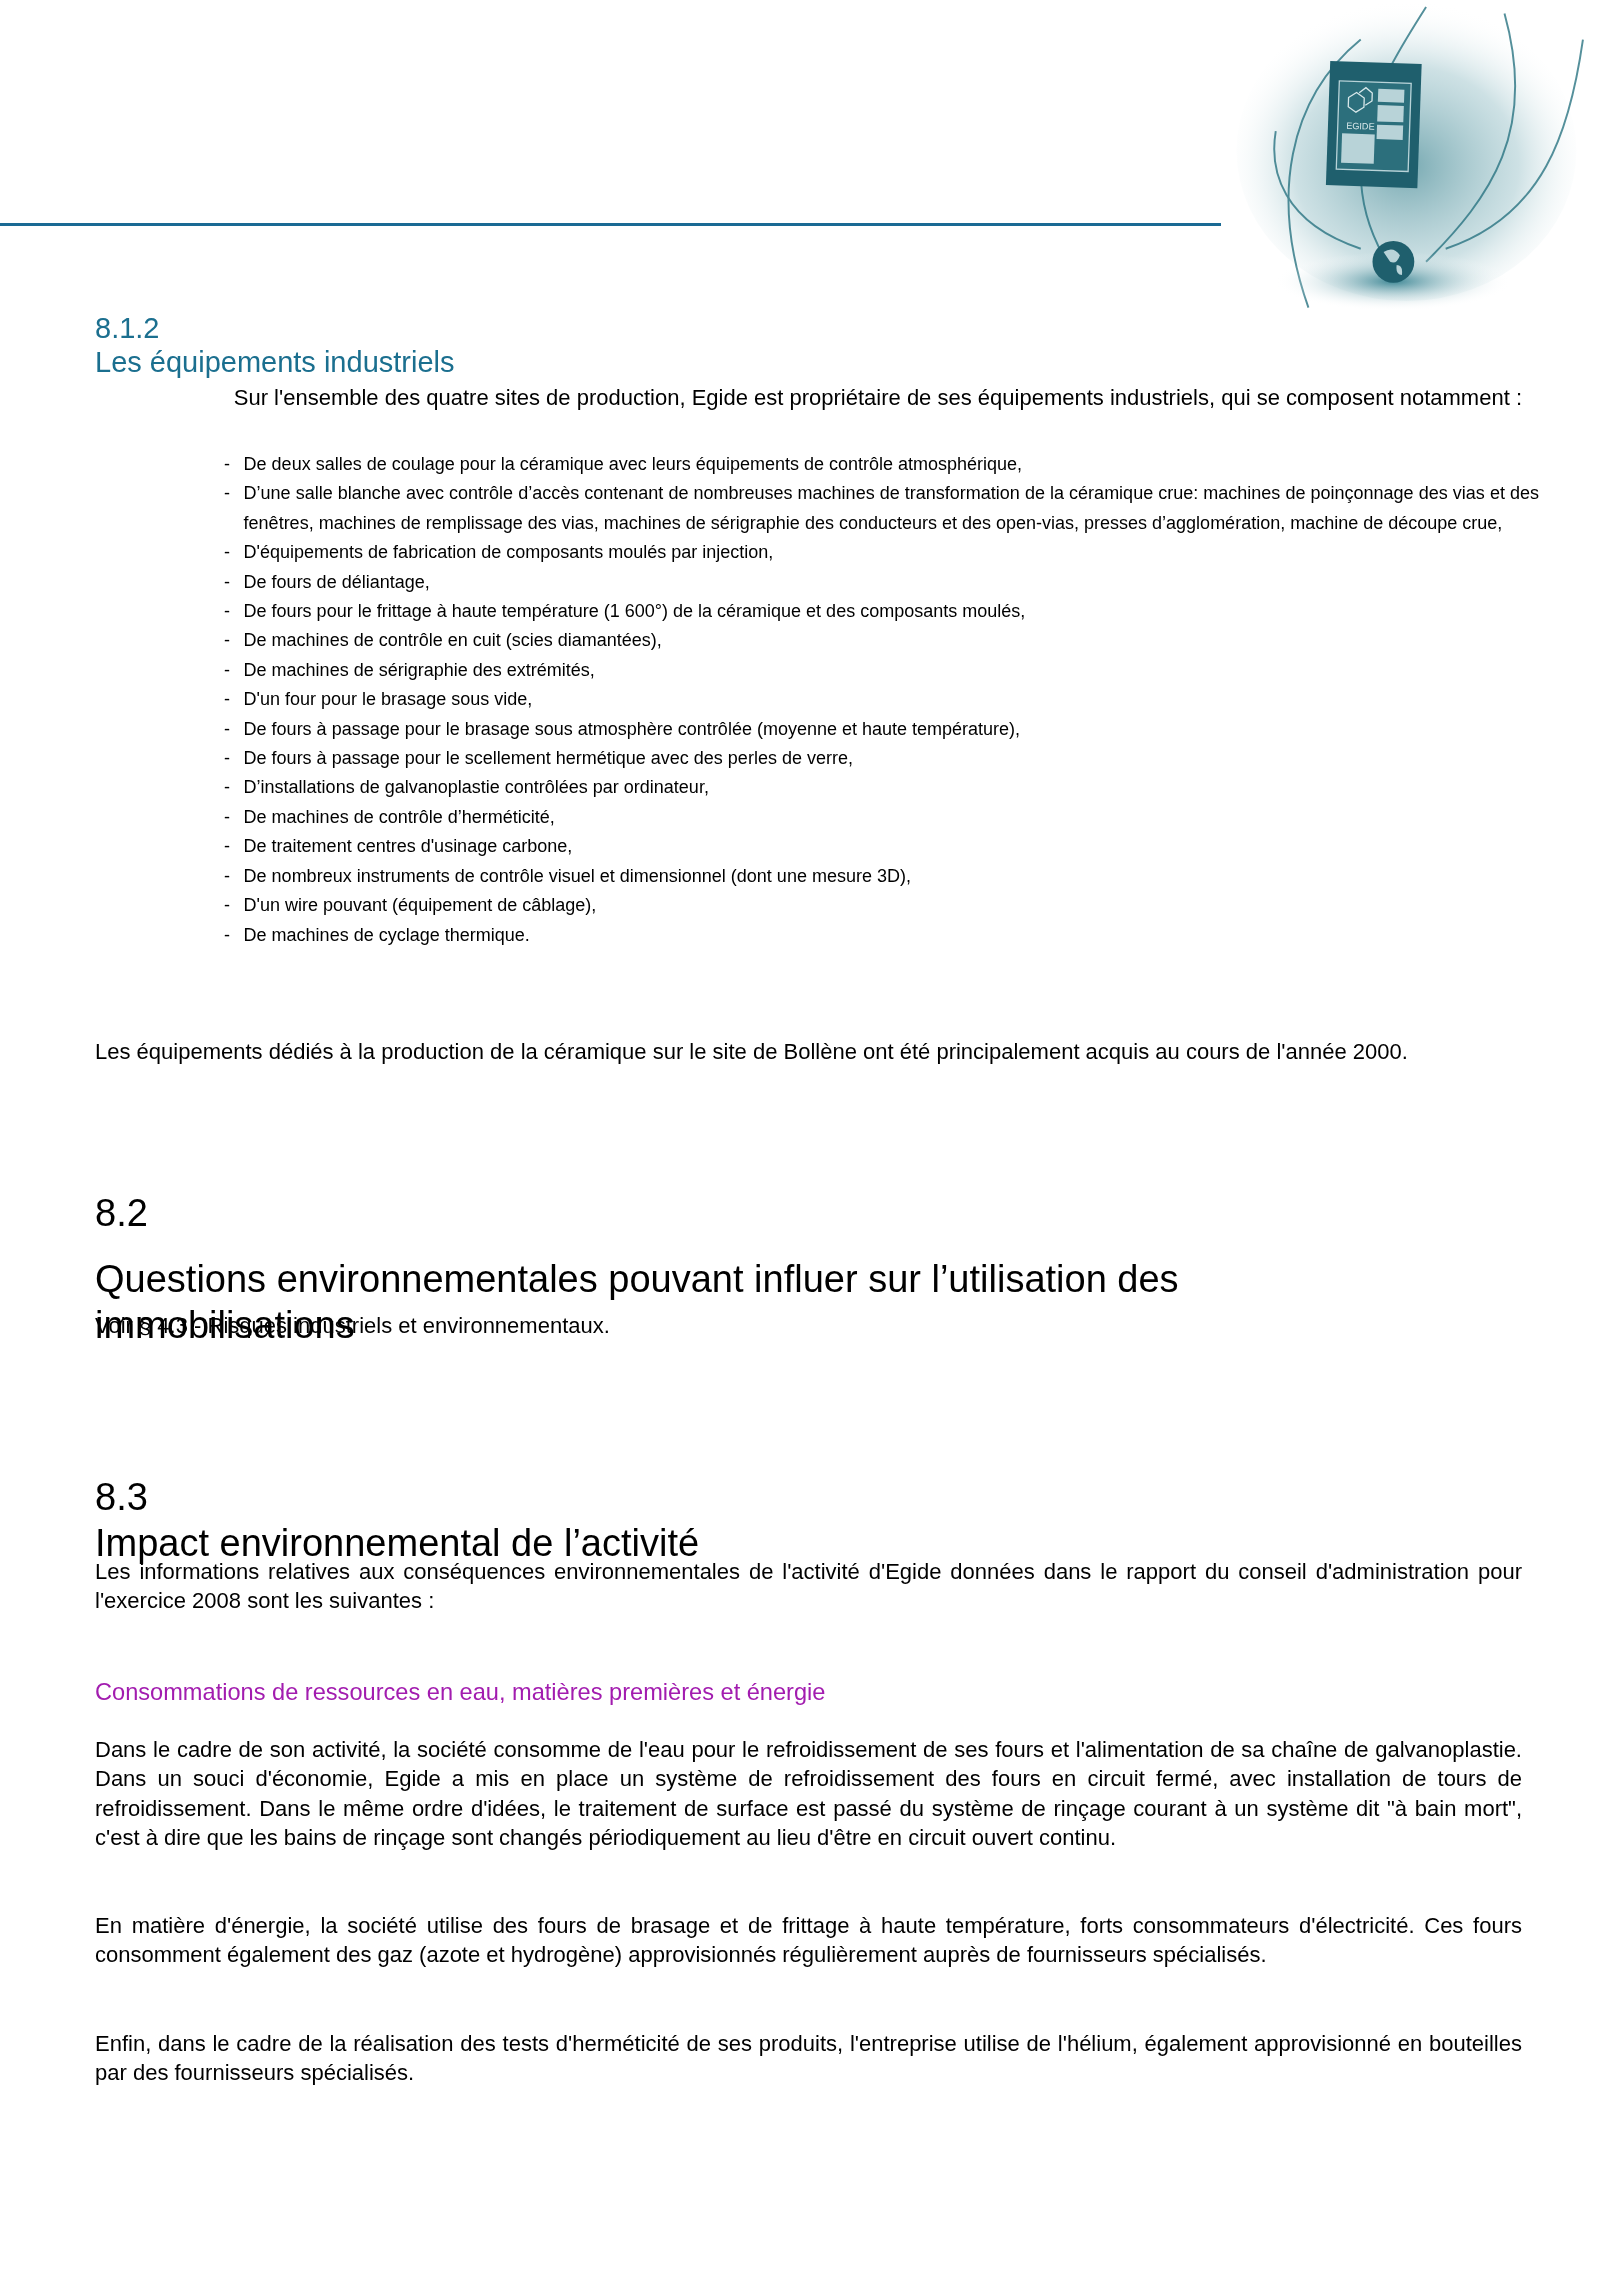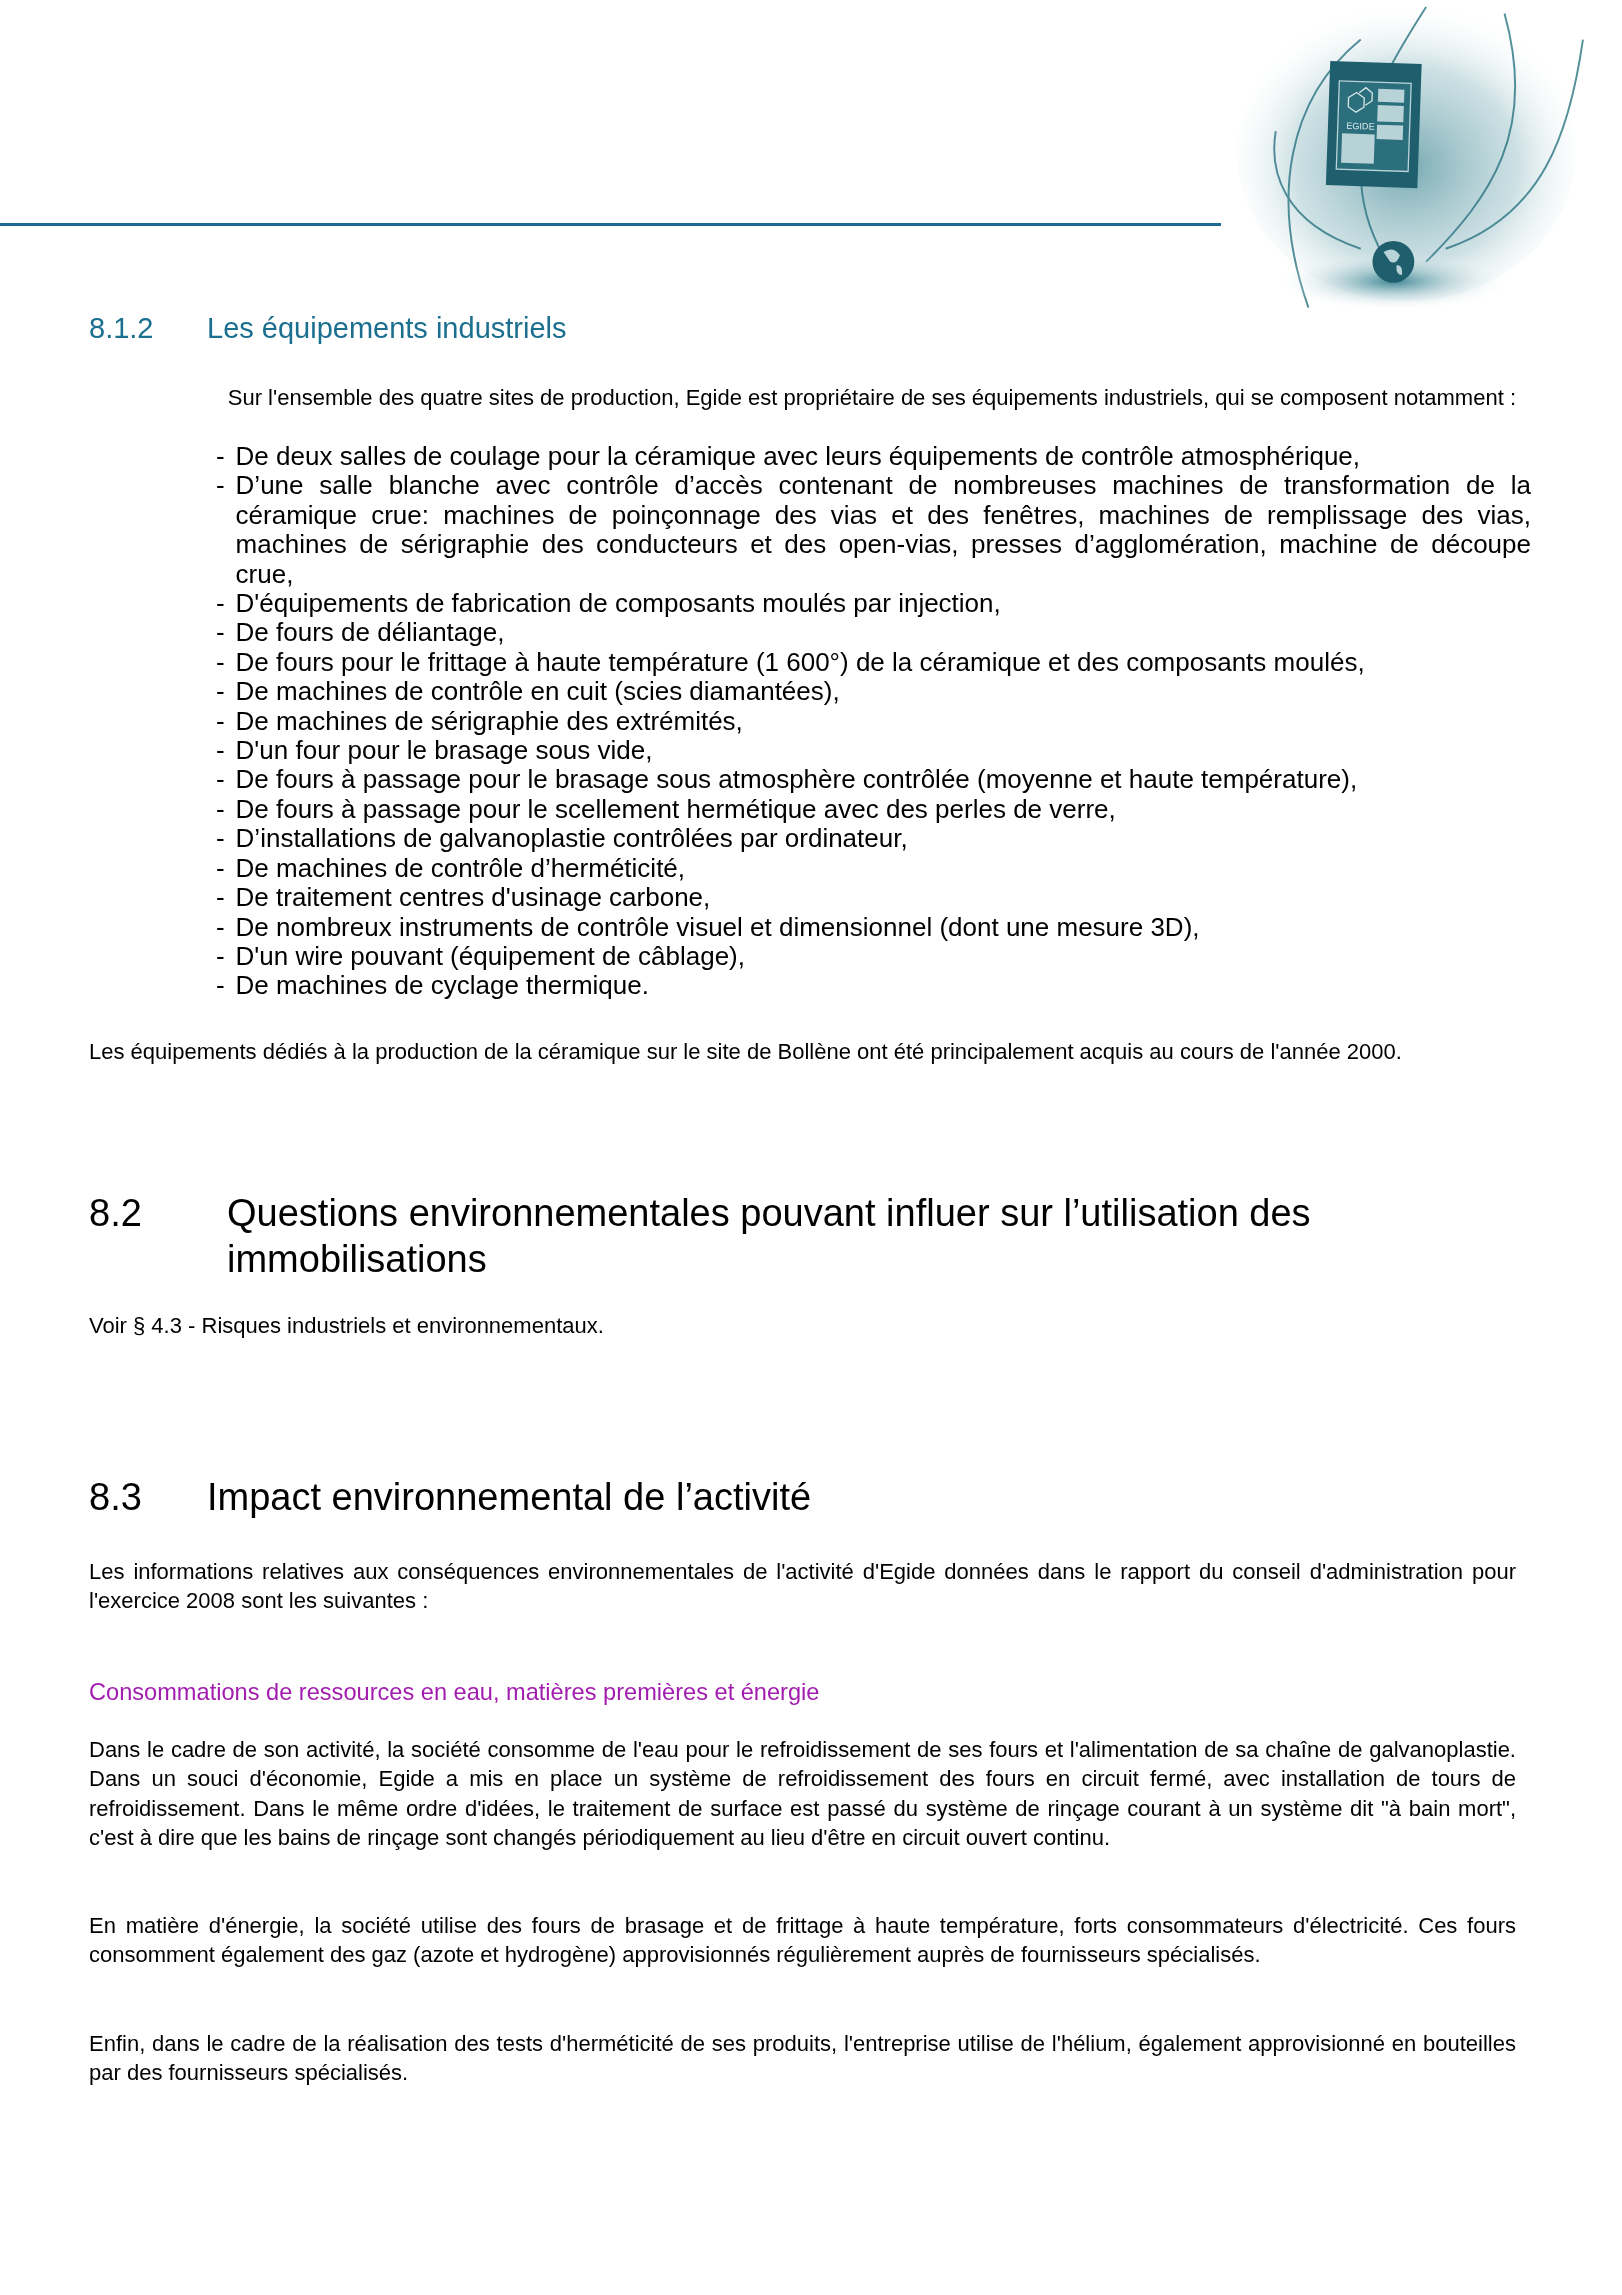--- a/index.html
+++ b/index.html
@@ -7,36 +7,36 @@
       width: 1623px; height: 2295px; position: relative; overflow: hidden;
       font-family: "Liberation Sans", sans-serif; color: #000;
     }
     .header-rule {
       position: absolute; left: 0; top: 223px; width: 1221px; height: 3.3px;
       background: #1a6a94;
     }
     .logo-art {
       position: absolute; left: 1230px; top: 0; width: 366px; height: 321px;
     }
-    .block { position: absolute; left: 89px; width: 1427px; }
+    .block { position: absolute; left: 95px; width: 1427px; flex-direction: column; }
     .h3 {
       font-size: 29px; color: #1b6f8f; line-height: 34px; display: flex;
     }
     .h3 .num { width: 118px; }
     .h2 {
       font-size: 38px; line-height: 46px; display: flex; color: #000;
     }
     .h2 .num { width: 118px; flex: none; }
     .h2 .title { width: 1145px; }
     .body-text {
       font-size: 22px; line-height: 29.4px; text-align: justify;
     }
     .list {
       position: absolute; left: 216px; width: 1315px;
-      font-size: 26px; line-height: 29.4px; margin: 0; padding: 0; list-style: none;
+      font-size: 18px; line-height: 29.4px; margin: 8px; padding: 0; list-style: none;
     }
     .list li { padding-left: 19.6px; text-indent: -19.6px; text-align: justify; }
     .list li .dash { display: inline-block; width: 19.6px; text-indent: 0; }
     .subhead { font-size: 23.6px; color: #a21caf; line-height: 29px; }
     p { margin: 0; }
   </style>
 </head>
 <body>
 
 <div class="header-rule"></div>

